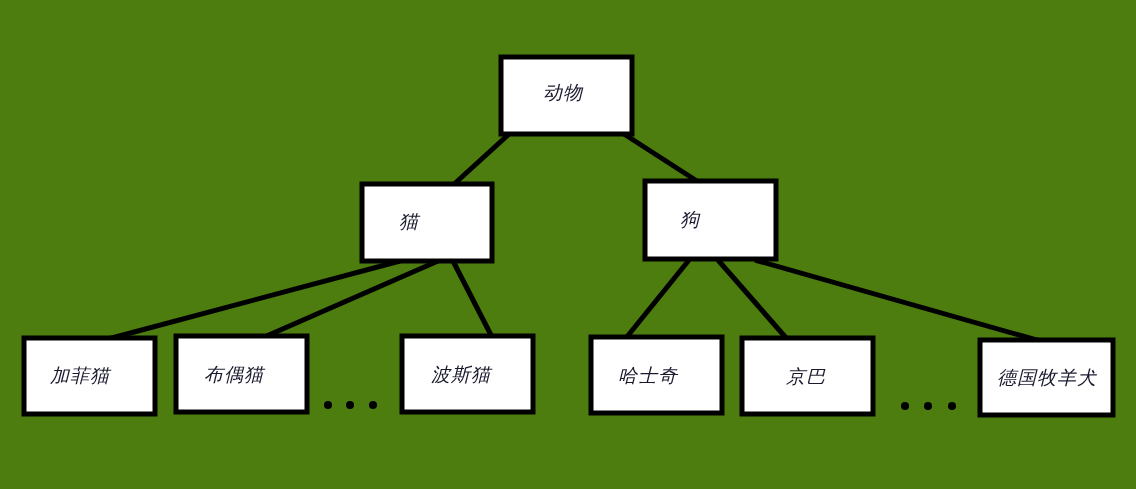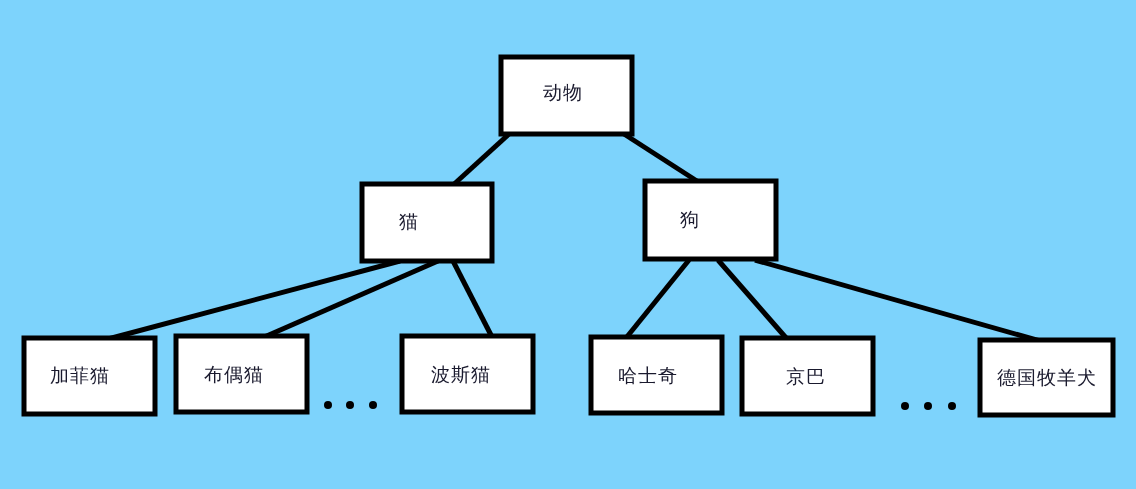--- a/index.html
+++ b/index.html
@@ -12,21 +12,22 @@
     width: 1136px;
     height: 489px;
     font-family: "DejaVu Sans", "Liberation Sans", sans-serif;
     overflow: hidden;
     position: relative;
   }
   #diagram-root {
     position: relative;
     width: 1136px;
     height: 489px;
-    background: #7dd3fc;
+    background: #4d7c0f;
+    font-style: italic;
   }
   svg#tree-svg {
     position: absolute;
     top: 0;
     left: 0;
     width: 1136px;
     height: 489px;
     display: block;
   }
   .node-box {

